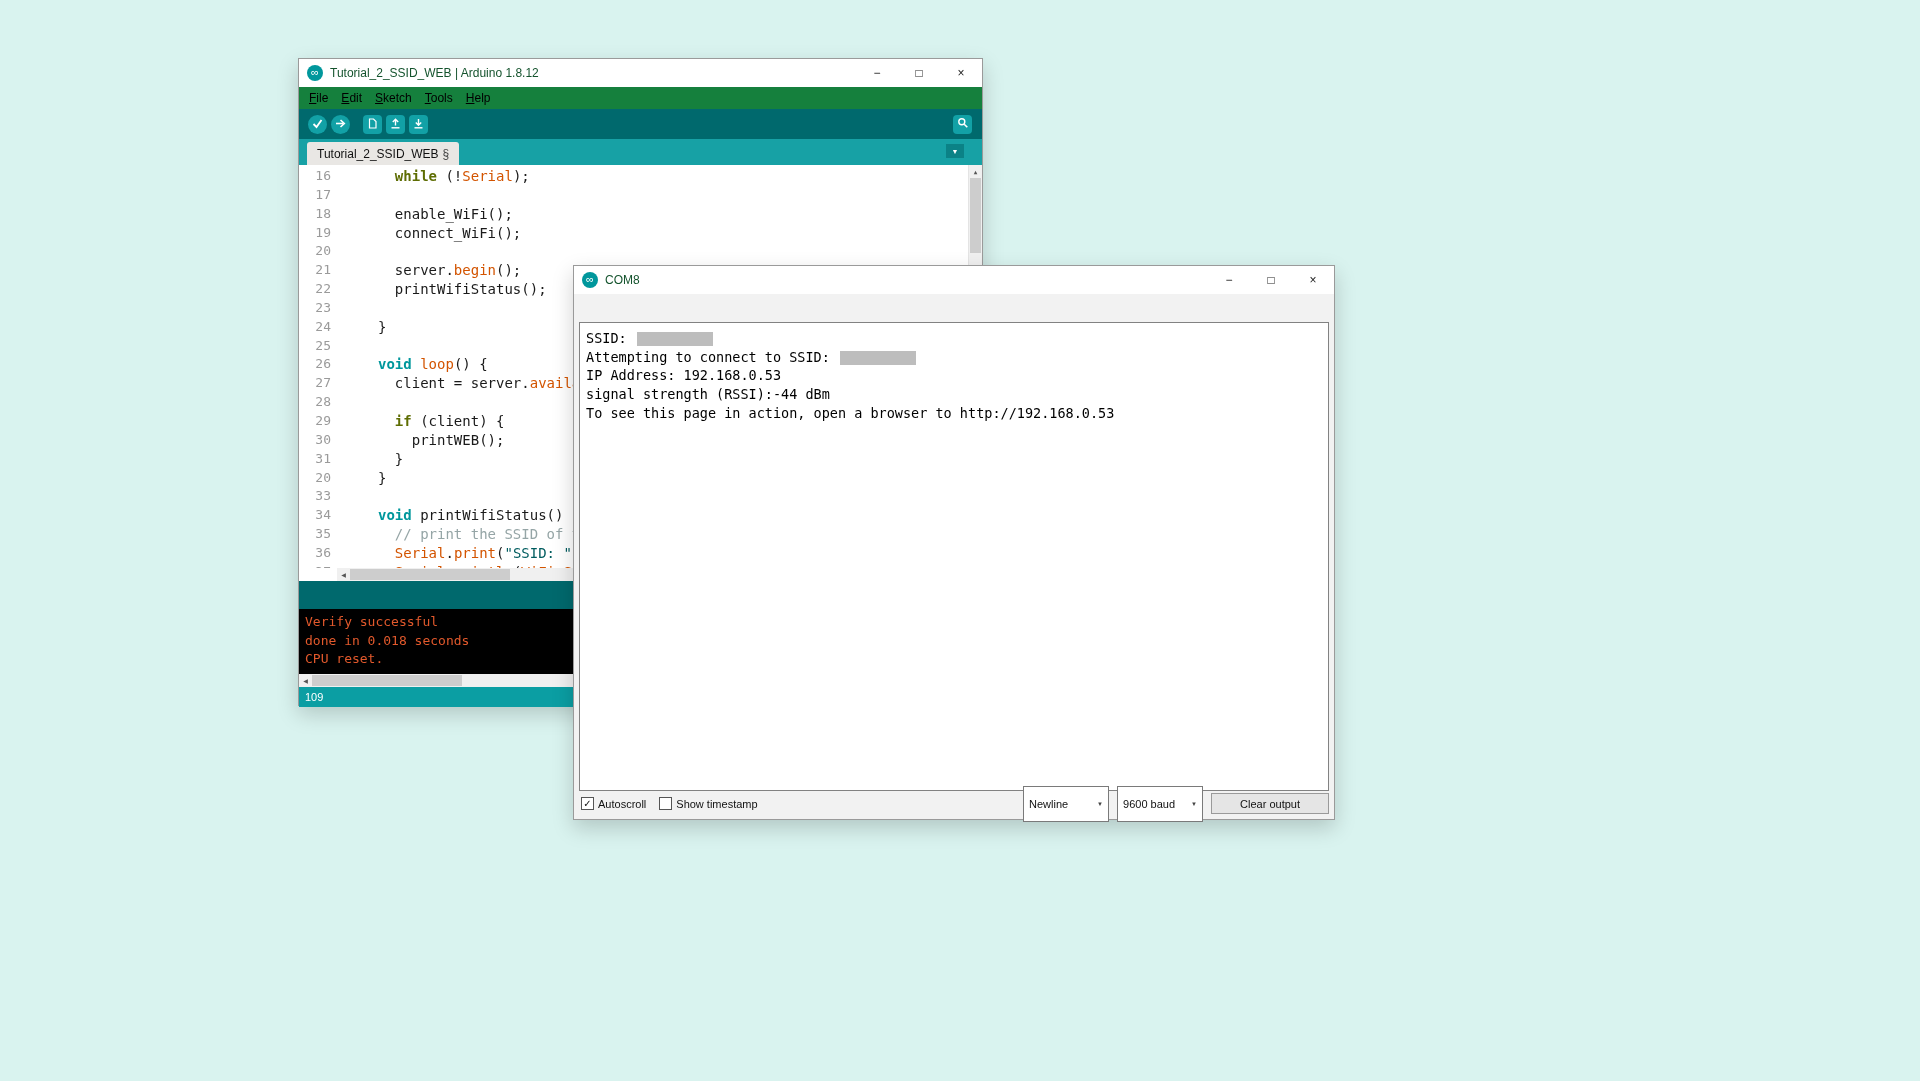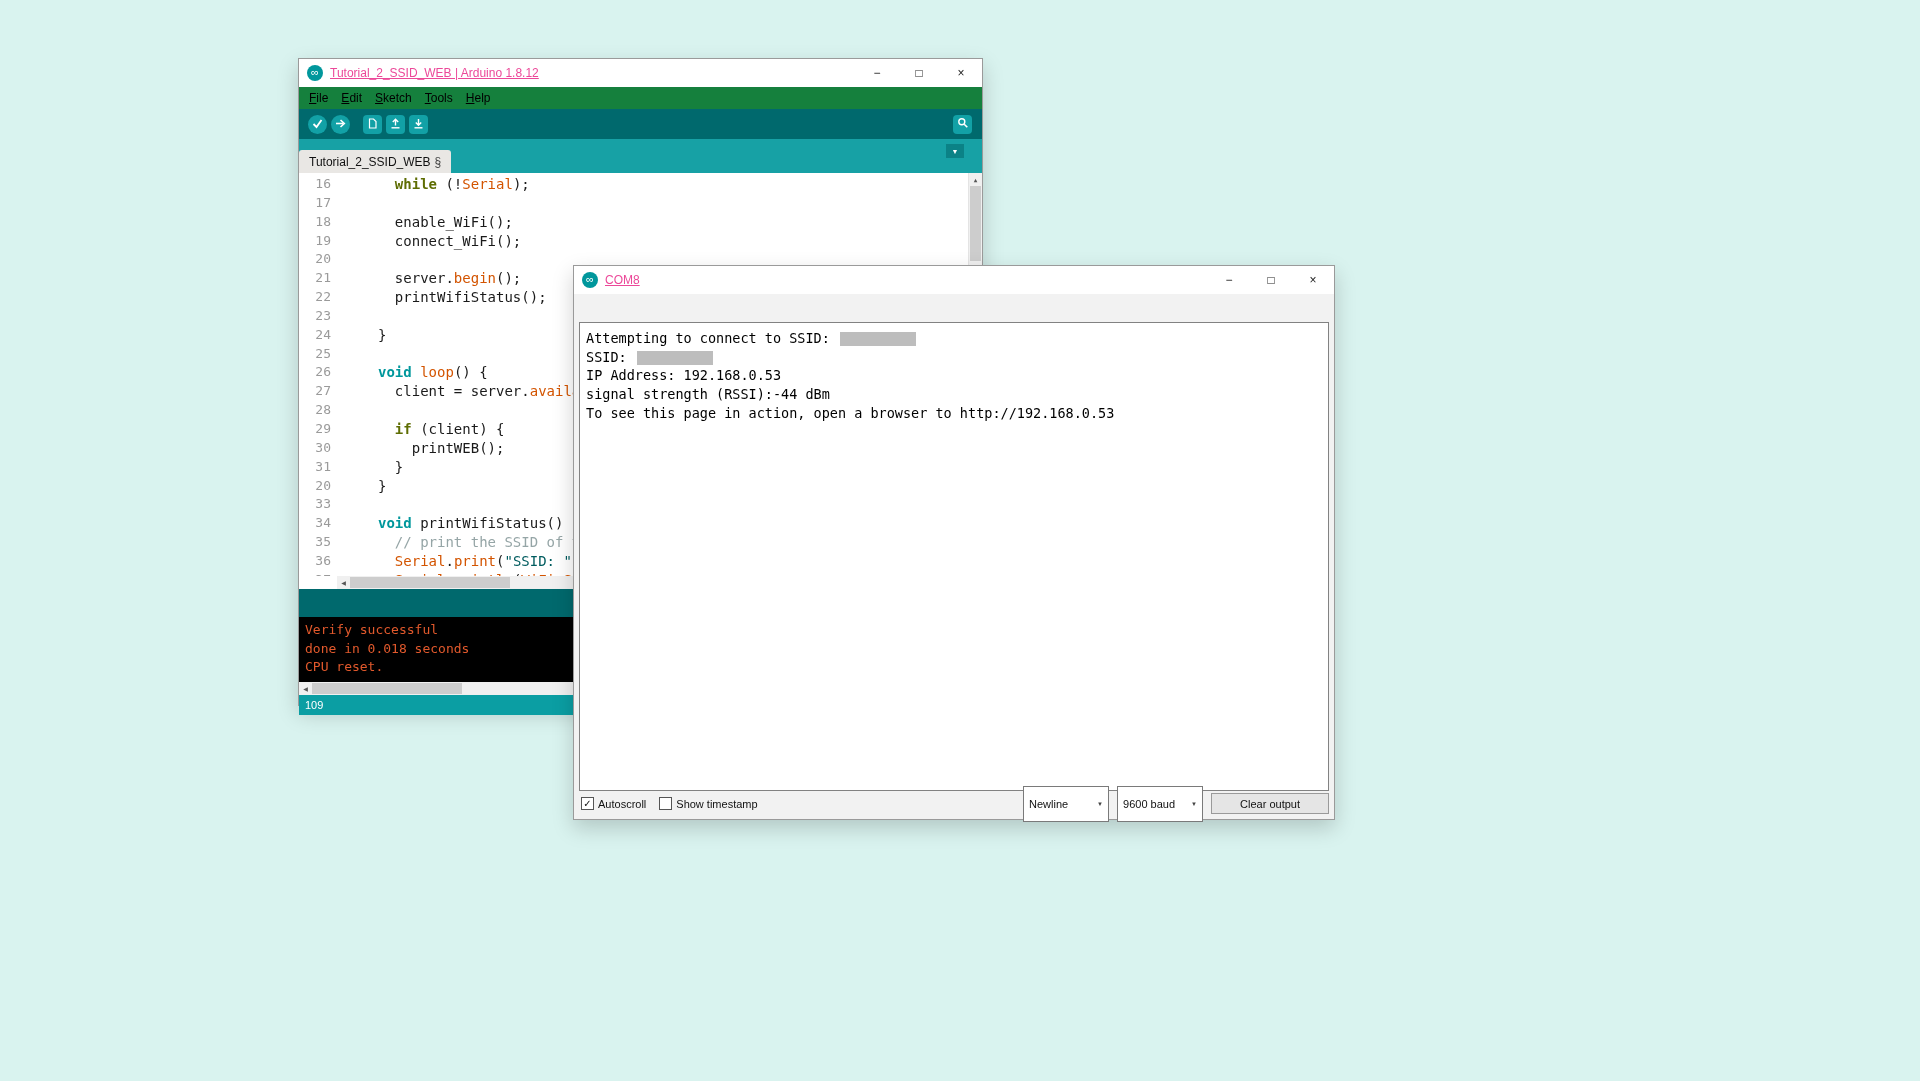--- a/index.html
+++ b/index.html
@@ -5,35 +5,35 @@
   *{margin:0;padding:0;box-sizing:border-box;cursor:default;}
   html,body{width:1920px;height:1081px;overflow:hidden;}
   body{background:var(--page-bg,#d9f3ef);font-family:"Liberation Sans",sans-serif;position:relative;}
 
   .win{position:absolute;background:#fff;border:1px solid #9a9a9a;box-shadow:0 8px 20px rgba(0,0,0,.18);}
   .arduino{left:298px;top:58px;width:685px;height:648px;display:flex;flex-direction:column;z-index:1;}
   .monitor-win{left:573px;top:265px;width:762px;height:555px;display:flex;flex-direction:column;z-index:2;}
 
   .titlebar{height:28px;flex:none;display:flex;align-items:center;padding-left:8px;background:#fff;}
   .app-icon{width:16px;height:16px;border-radius:50%;background:var(--kw,#00979c);color:#fff;font-size:11px;line-height:15px;text-align:center;flex:none;}
-  .title-text{margin-left:7px;font-size:12px;color:#ec4899;white-space:nowrap;text-decoration:underline;}
+  .title-text{margin-left:7px;font-size:12px;color:#14532d;white-space:nowrap;}
   .win-controls{margin-left:auto;display:flex;height:100%;}
   .wc{width:42px;height:100%;display:flex;align-items:center;justify-content:center;font-size:12px;color:#222;}
 
   .menubar{height:22px;flex:none;display:flex;align-items:center;padding-left:5px;font-size:12px;background:#15803d;}
   .menu-item{padding:2px 5px;margin-right:3px;color:#000;}
   .mnemonic{text-decoration:underline;}
 
   .a-toolbar{height:30px;flex:none;background:var(--toolbar-teal,#00696d);display:flex;align-items:center;padding:0 9px;}
   .tb{width:19px;height:19px;flex:none;display:flex;align-items:center;justify-content:center;background:var(--button-teal,#12a1a6);border:none;margin-right:4px;border-radius:50%;}
   .tb.sq{border-radius:4px;}
   .tb.first-sq{margin-left:9px;}
   .tb.monitor-btn{margin-left:auto;margin-right:1px;border-radius:4px;}
 
-  .a-tabs{height:34px;flex:none;background:var(--tabbar-teal,#17a1a5);position:relative;display:flex;align-items:flex-end;}
+  .a-tabs{height:26px;flex:none;background:var(--tabbar-teal,#17a1a5);position:relative;display:flex;align-items:flex-end;padding-left:8px;}
   .tab{height:23px;background:#e9e7e4;border-radius:3px 3px 0 0;display:flex;align-items:center;padding:0 10px;font-size:12px;color:#111;gap:4px;white-space:nowrap;}
   .tab-mod{color:#444;}
   .tab-dd{position:absolute;right:18px;top:5px;width:18px;height:14px;background:#0b8286;color:#fff;display:flex;align-items:center;justify-content:center;font-size:7px;}
 
   .a-editor{height:403px;flex:none;position:relative;background:#fff;overflow:hidden;font-family:"DejaVu Sans Mono",monospace;}
   .code-area{position:absolute;left:0;top:0;right:14px;bottom:0;overflow:hidden;padding-top:2px;}
   .crow{display:flex;height:18.85px;line-height:18.85px;font-size:14px;white-space:pre;gap:24px;}
   .ln{width:32px;text-align:right;color:var(--line-num,#9a9a9a);flex:none;font-size:13px;}
   .ccode{padding-left:23px;}
   .tk-p{color:var(--plain,#1a1a1a);}
@@ -216,22 +216,22 @@
         <span class="wc">−</span>
         <span class="wc">□</span>
         <span class="wc">×</span>
       </div>
     </div>
 
     <div class="m-body">
 
 
       <div class="m-output">
+          <div class="sline">SSID: <span class="redact"></span></div>
           <div class="sline">Attempting to connect to SSID: <span class="redact"></span></div>
-          <div class="sline">SSID: <span class="redact"></span></div>
           <div class="sline">IP Address: 192.168.0.53</div>
           <div class="sline">signal strength (RSSI):-44 dBm</div>
           <div class="sline">To see this page in action, open a browser to http://192.168.0.53</div>
         </div>
 
       <div class="m-bottom">
         <label class="cb-label">
           <span class="cb checked">✓</span>
           <span>Autoscroll</span>
         </label>

